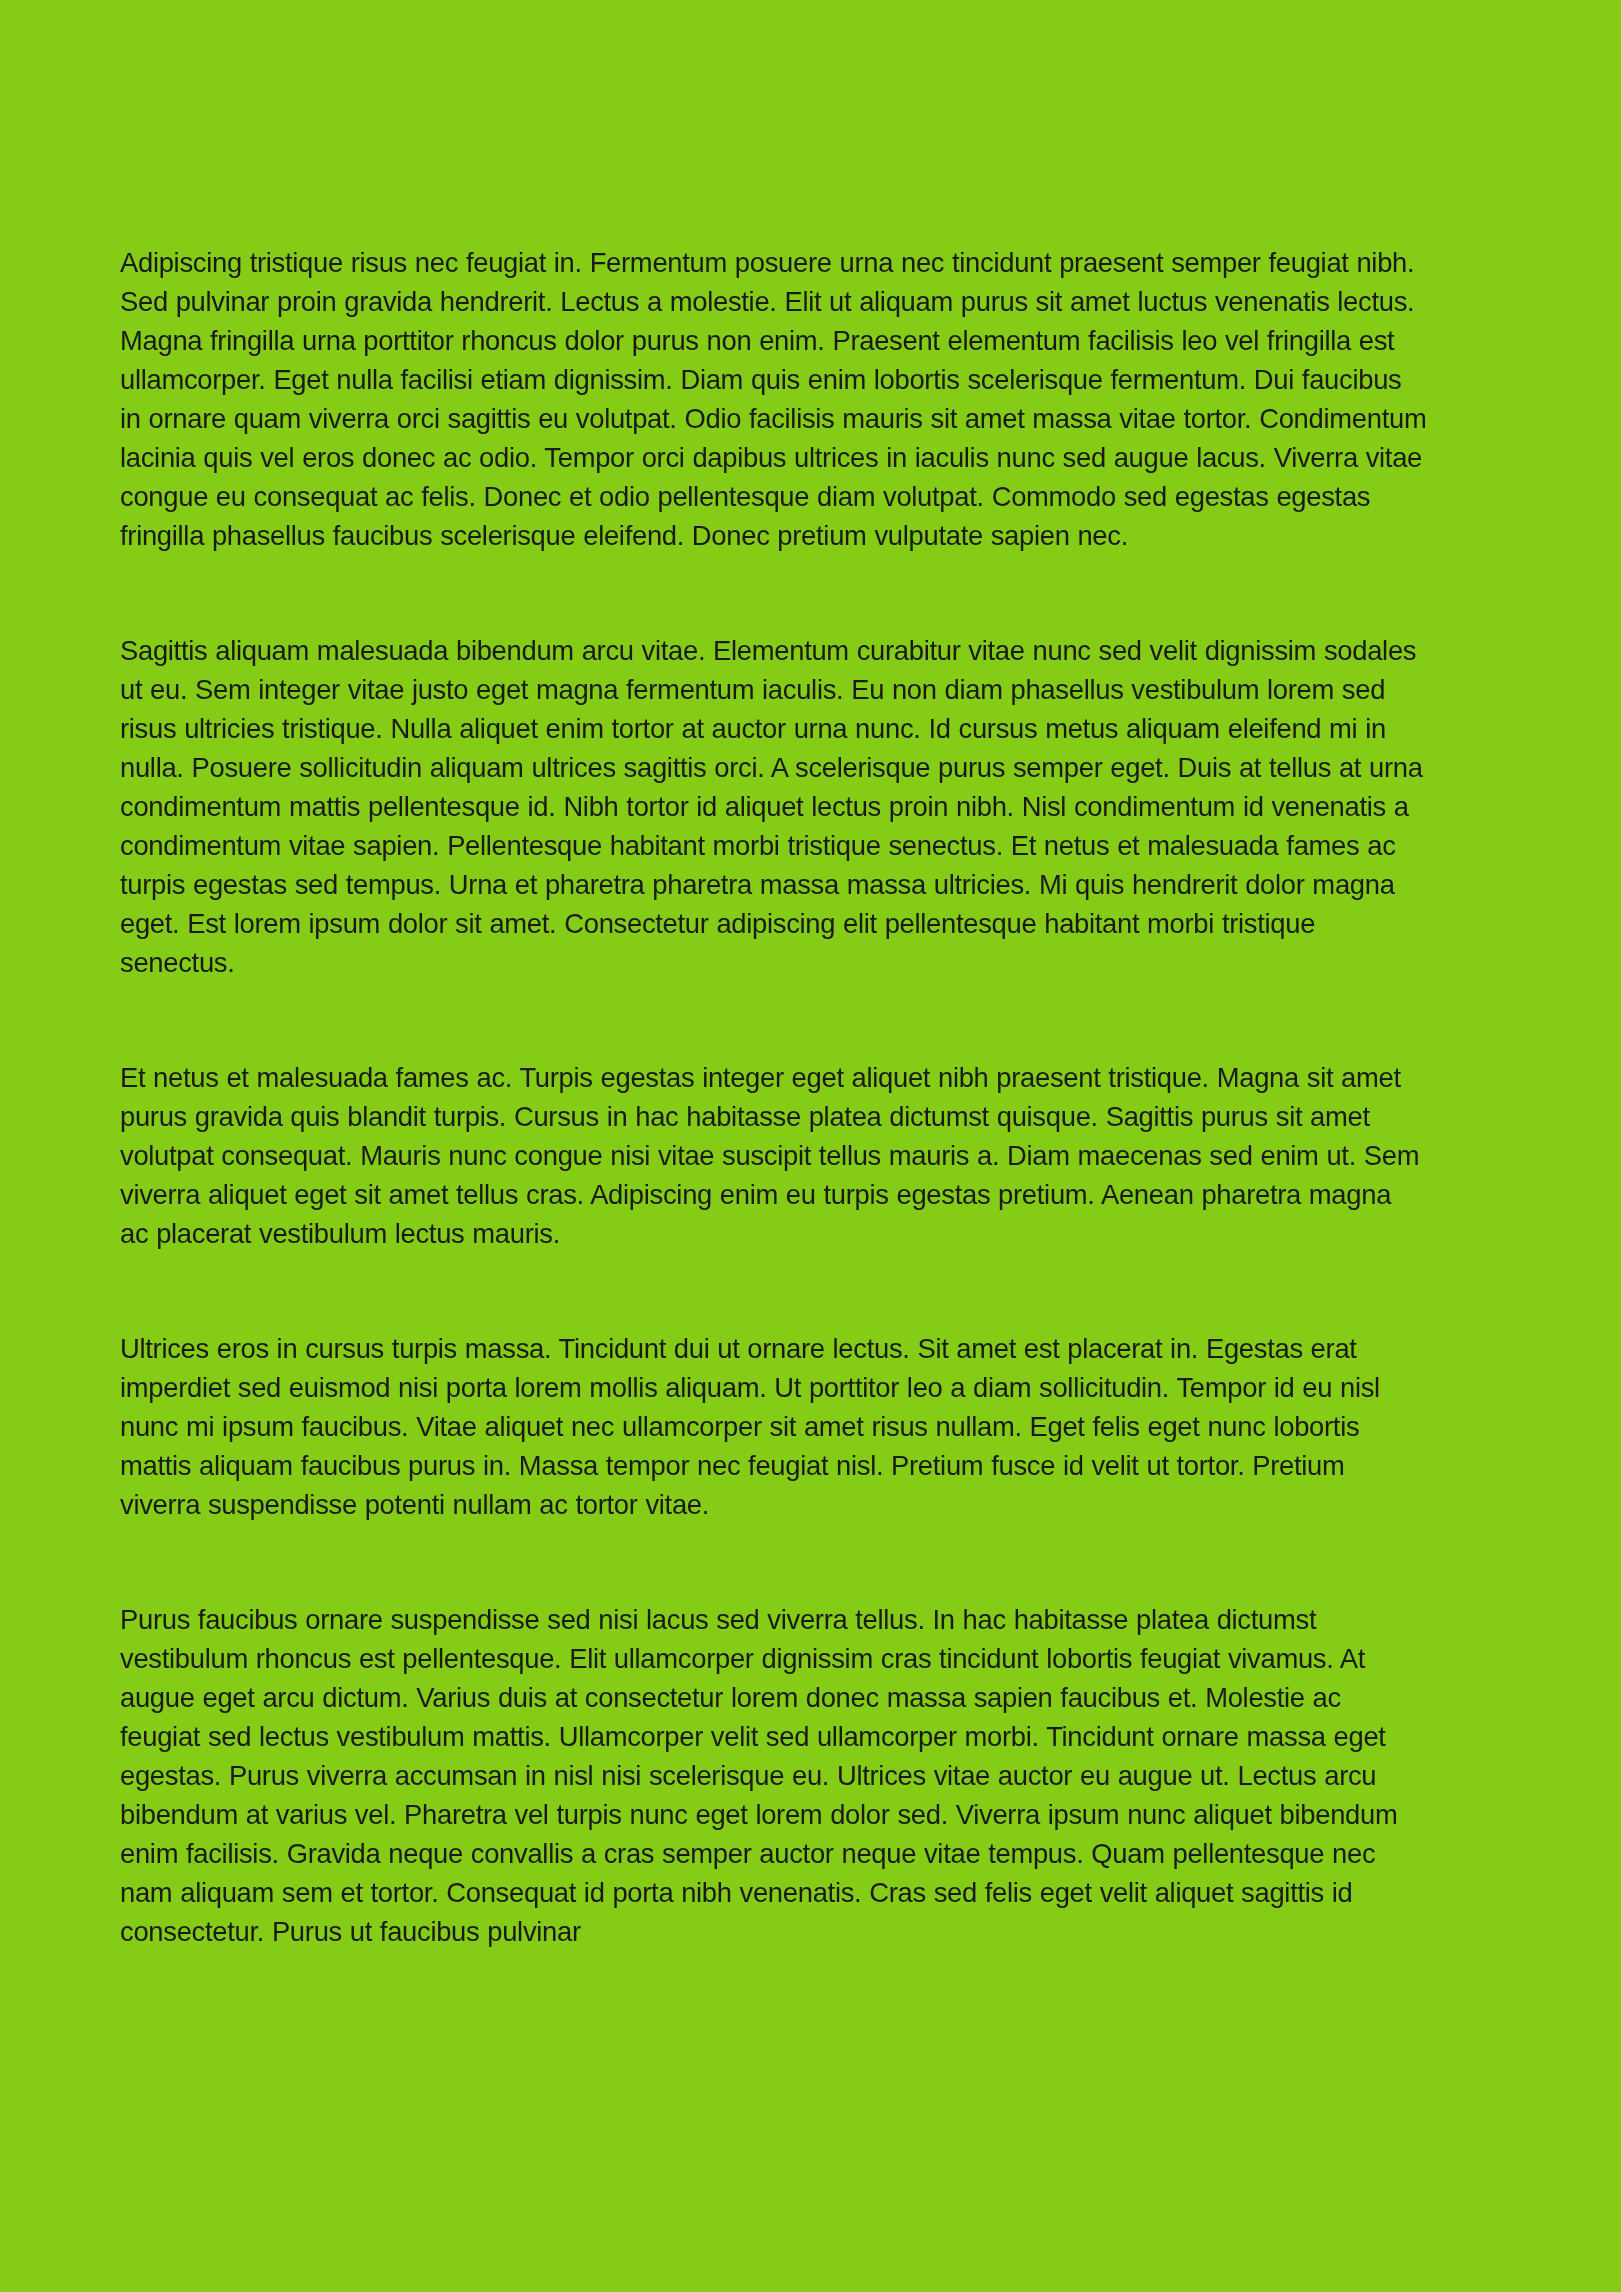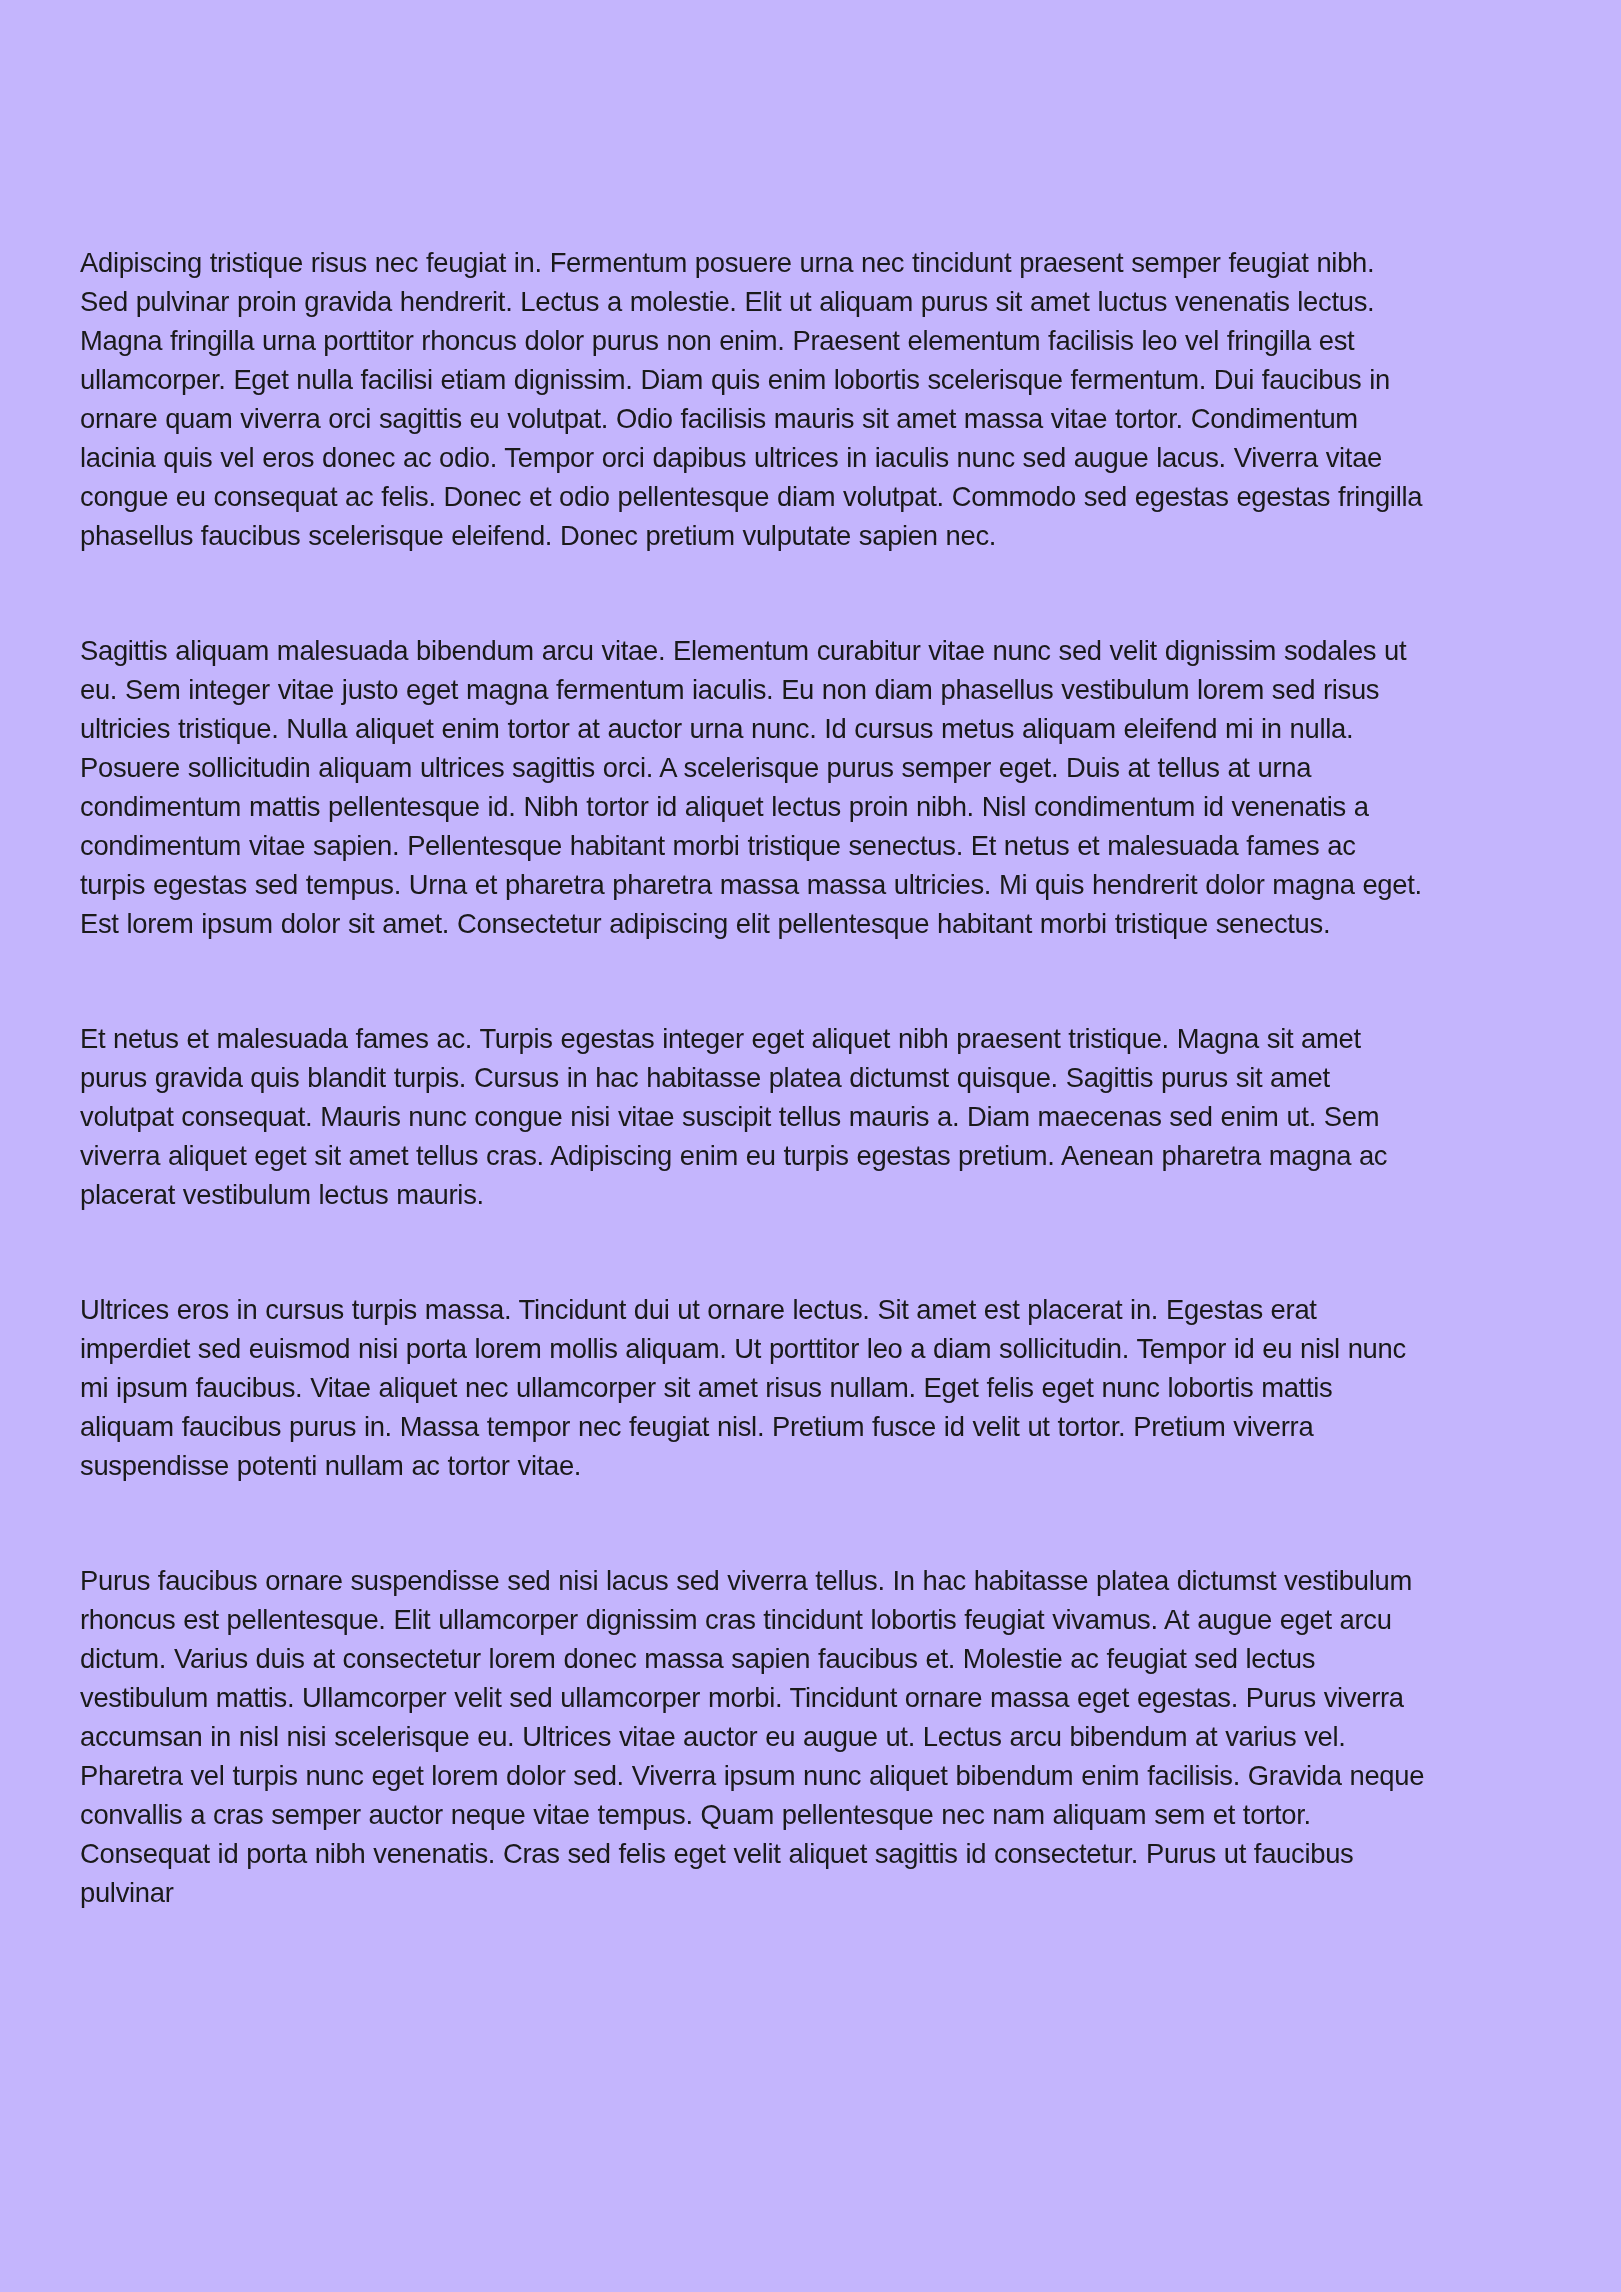--- a/index.html
+++ b/index.html
@@ -4,24 +4,24 @@
 <style>
   html, body {
     margin: 0;
     padding: 0;
     background: #ffffff;
   }
   .page {
     position: relative;
     width: 1621px;
     height: 2293px;
-    background: #c4b5fd;
+    background: #84cc16;
     overflow: hidden;
     box-sizing: border-box;
-    padding: 243px 194px 0 80px;
+    padding: 243px 194px 0 120px;
     font-family: "Liberation Sans", "DejaVu Sans", sans-serif;
   }
   .doc-body p {
     margin: 0 0 76px 0;
     font-size: 27.4px;
     line-height: 39px;
     letter-spacing: -0.3px;
     color: #1a1a1a;
     text-align: left;
     word-spacing: 0.5px;

